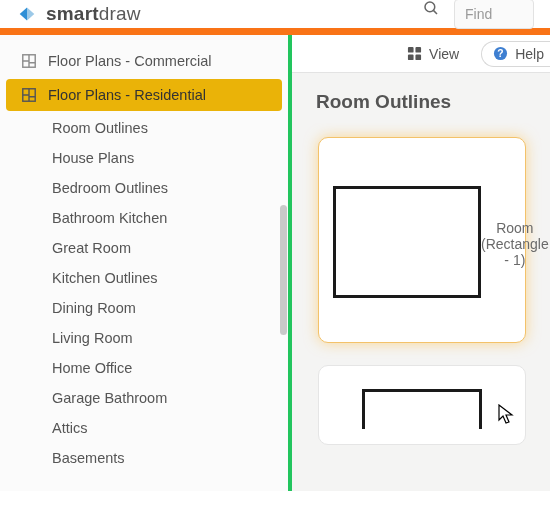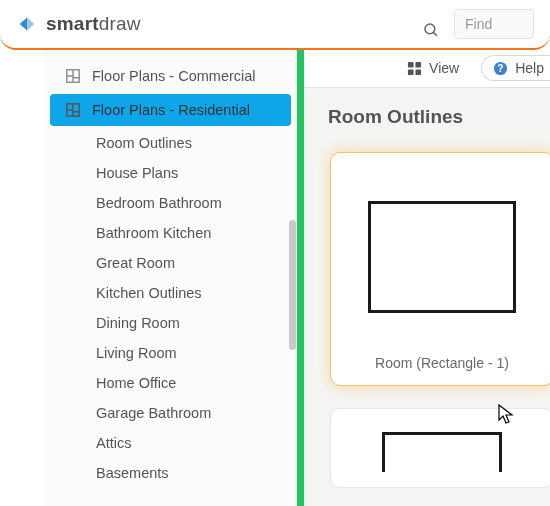--- a/index.html
+++ b/index.html
@@ -1,59 +1,57 @@
 <!DOCTYPE html>
 <html><head>
 <meta charset="utf-8">
 <style>
   * { box-sizing: border-box; margin: 0; padding: 0; }
   html, body { width: 550px; height: 506px; overflow: hidden; font-family: -apple-system, "Helvetica Neue", Arial, sans-serif; color: #555; background: #fff; }
 
   
   .header {
-    height: 50px;
+    height: 35px;
     display: flex;
     align-items: center;
     padding: 0 16px;
-    border-bottom: 2px solid #f97316;
+    border-bottom: 7px solid #f97316;
     gap: 8px;
-    border-radius: 16px;
   }
   .logo-mark {
     width: 22px; height: 22px;
     display:flex; align-items:center; justify-content:center;
   }
   .logo-text { font-size: 19px; color:#5a5a5a; letter-spacing:0.2px; }
   .logo-text .bold { font-weight: 600; color:#4a4a4a; }
   .header-spacer { flex: 1; }
-  .search-wrap { display:flex; align-items:flex-end; gap:14px; }
+  .search-wrap { display:flex; align-items:flex-start; gap:14px; }
   .search-icon { width:18px; height:18px; color:#666; }
   .search-input {
     width: 80px;
     height: 30px;
     border: 1px solid #e2e2e2;
     border-radius: 4px;
     padding: 0 10px;
     font-size: 14px;
     color:#777;
     background:#fafafa;
   }
   .search-input::placeholder { color:#9a9a9a; }
 
   
   .body { display:flex; height: calc(506px - 50px); }
 
   
   .sidebar {
-    width: 260px;
+    width: 292px;
     background: #fbfbfb;
-    border-right: 7px solid #22c55e;
+    border-right: 4px solid #22c55e;
     position: relative;
     overflow: hidden;
-    margin-left: 44px;
   }
   .sidebar-scroll {
     overflow-y: auto;
     height: 100%;
   }
   .cat-item {
     display:flex; align-items:center;
     height: 32px;
     padding: 0 12px 0 20px;
     font-size: 14.5px;
@@ -61,21 +59,21 @@
     color:#555;
     cursor:pointer;
   }
   .cat-item:first-child { margin-top:10px; }
   .cat-item .cat-icon {
     width:18px; height:18px; flex:none;
     display:flex; align-items:center; justify-content:center;
     color:#8d8d8d;
   }
   .cat-item.active {
-    background: #0ea5e9;
+    background: #eab308;
     color:#333;
     border-radius: 4px;
     margin: 2px 6px;
     padding-left: 14px;
   }
   .cat-item.active .cat-icon { color:#555; }
 
   .sub-item {
     height: 30px;
     padding-left: 52px;
@@ -134,27 +132,27 @@
     font-weight:600;
     color:#545454;
     padding: 18px 0 10px 24px;
   }
 
   .gallery {
     padding: 14px 0 0 26px;
     overflow:hidden;
   }
   .card {
-    width: 224px;
+    width: 208px;
     background:#fff;
     border:1px solid #e5e5e5;
     border-radius: 10px;
     padding: 14px 14px 10px 14px;
     display:flex;
-    flex-direction:column;
+    flex-direction:row;
     align-items:center;
     cursor:pointer;
     margin-bottom: 22px;
   }
   .card.selected {
     border-color: #f3c26a;
     box-shadow: 0 0 14px rgba(255,190,70,0.55);
   }
   .thumb-area {
     width: 100%;
@@ -236,21 +234,21 @@
         <span>Floor Plans - Residential</span>
       </div>
 
       <div class="sub-item">
           <span>Room Outlines</span>
         </div>
       <div class="sub-item">
           <span>House Plans</span>
         </div>
       <div class="sub-item">
-          <span>Bedroom Bathroom</span>
+          <span>Bedroom Outlines</span>
         </div>
       <div class="sub-item">
           <span>Bathroom Kitchen</span>
         </div>
       <div class="sub-item">
           <span>Great Room</span>
         </div>
       <div class="sub-item">
           <span>Kitchen Outlines</span>
         </div>

